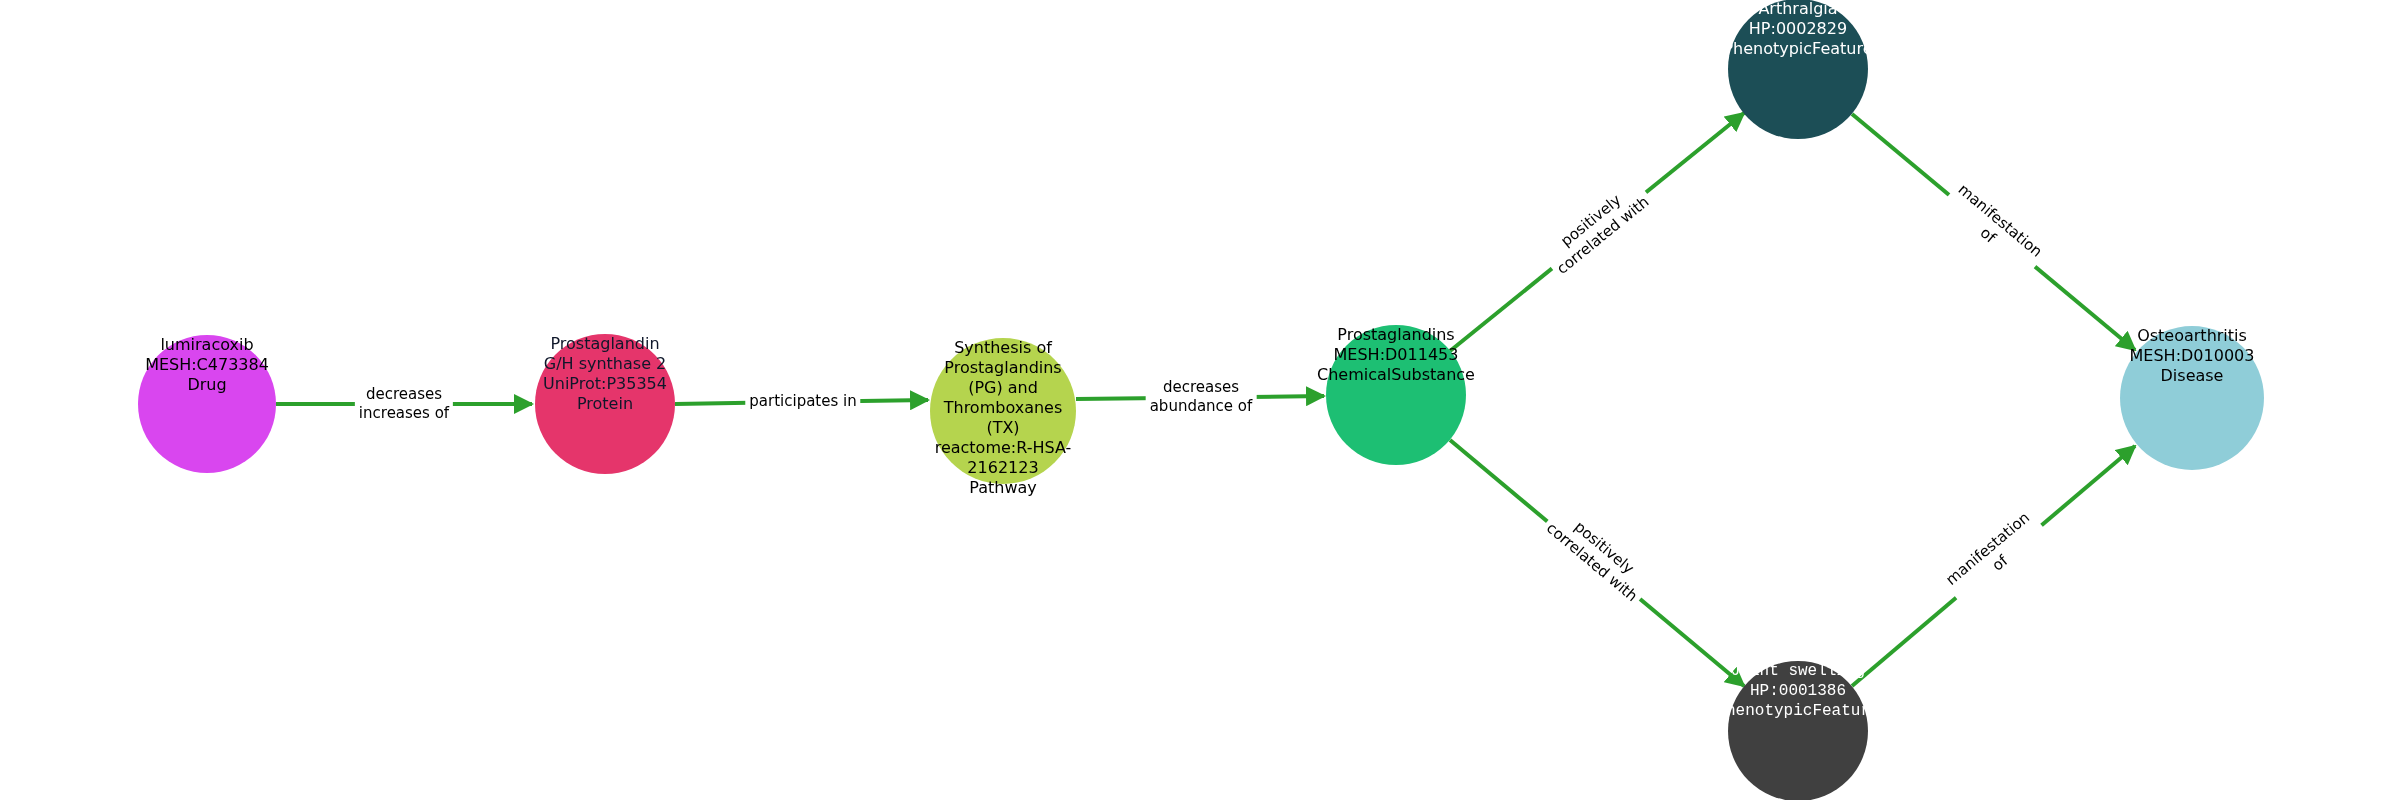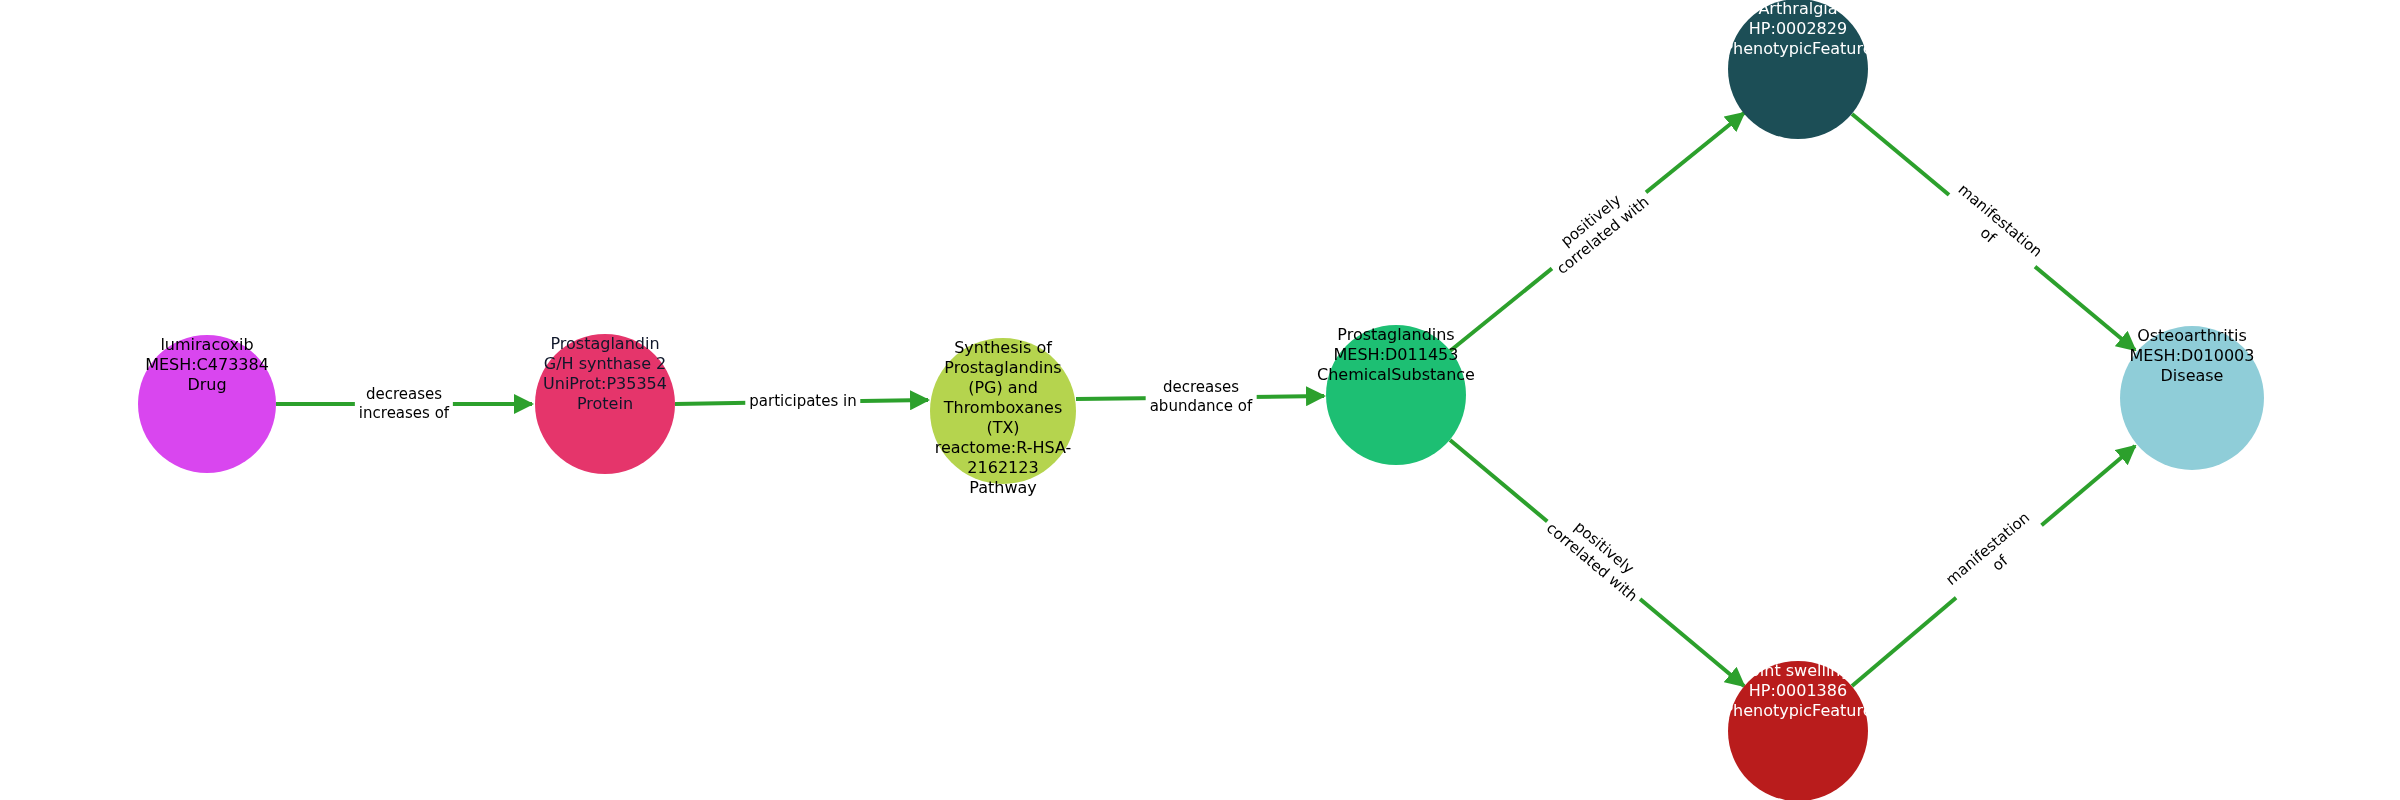--- a/index.html
+++ b/index.html
@@ -111,21 +111,21 @@
 MESH:D011453
 ChemicalSubstance</span>
   </div>
 
   <div class="node" style="left: 1798px; top: 69px; width: 140px; height: 140px; background-color: rgb(28, 78, 86); color: rgb(255, 255, 255);">
     <span class="node-label">Arthralgia
 HP:0002829
 PhenotypicFeature</span>
   </div>
 
-  <div class="node" style="left: 1798px; top: 731px; width: 140px; height: 140px; background-color: #b91c1c; color: rgb(255, 255, 255);">
+  <div class="node" style="left: 1798px; top: 731px; width: 140px; height: 140px; background-color: #404040; color: rgb(255, 255, 255); font-family: Liberation Mono, monospace;">
     <span class="node-label">Joint swelling
 HP:0001386
 PhenotypicFeature</span>
   </div>
 
   <div class="node" style="left: 2192px; top: 398px; width: 144px; height: 144px; background-color: rgb(143, 205, 216); color: rgb(0, 0, 0);">
     <span class="node-label">Osteoarthritis
 MESH:D010003
 Disease</span>
   </div>

